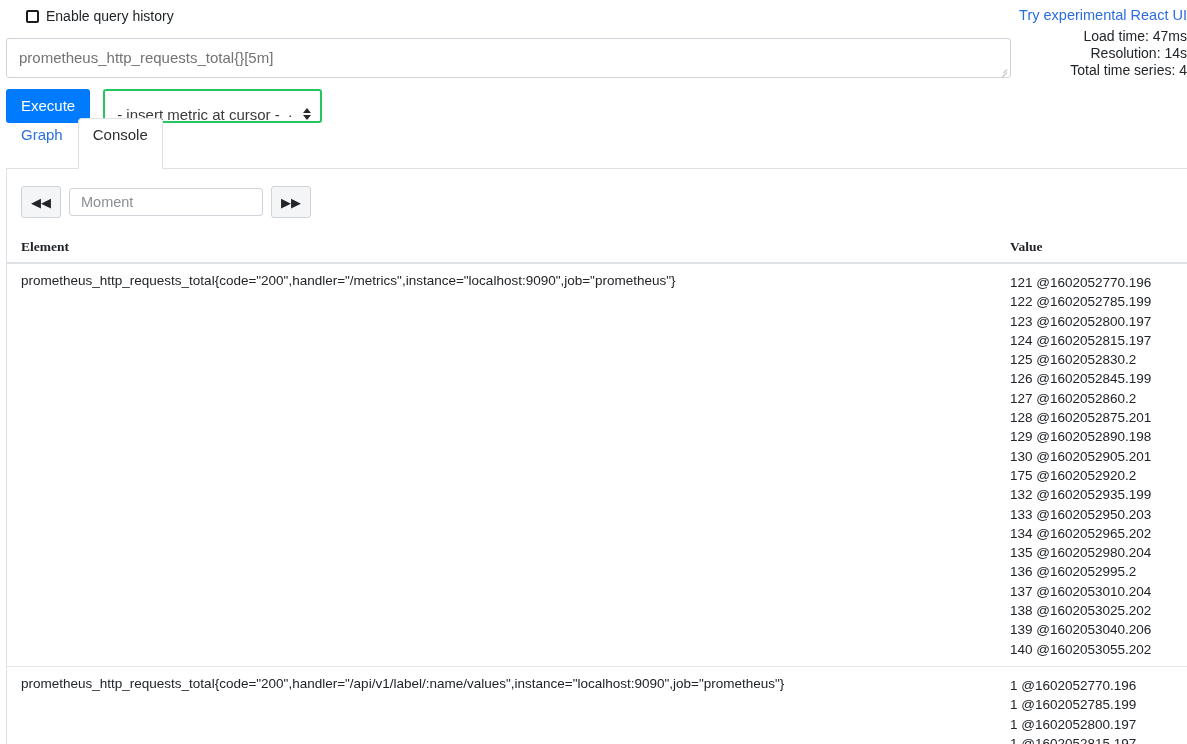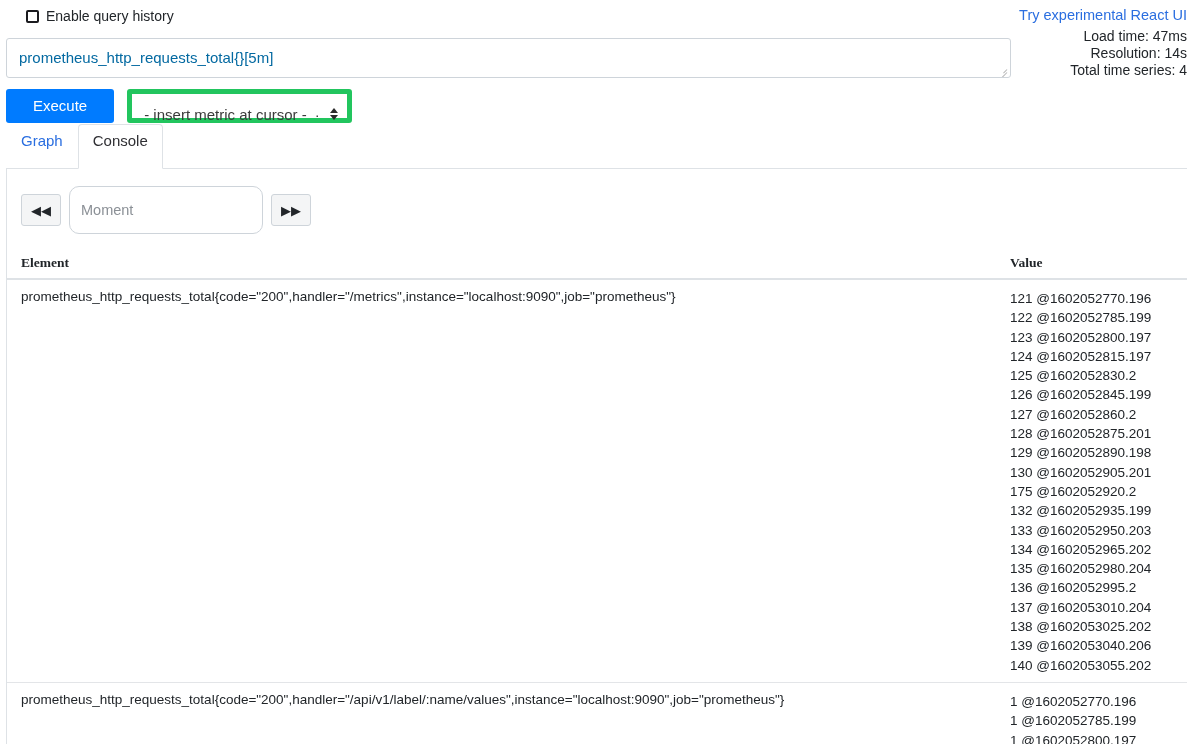--- a/index.html
+++ b/index.html
@@ -78,21 +78,21 @@
     border-radius: 3px;
     background: #fff;
     position: relative;
     overflow: hidden;
   }
   .query-text {
     position: absolute;
     left: 12px;
     top: 10px;
     font-size: 15px;
-    color: #0369a1;
+    color: #737373;
     white-space: pre;
   }
   .resize-grip {
     position: absolute;
     right: 2px;
     bottom: 1px;
     width: 12px;
     height: 12px;
     opacity: .55;
   }
@@ -127,35 +127,35 @@
     position: absolute;
     left: 6px;
     top: 89px;
     display: flex;
     align-items: flex-start;
     gap: 13px;
   }
   .btn-execute {
     box-sizing: border-box;
     height: 34px;
-    padding: 0 27px;
+    padding: 0 15px;
     background: #007bff;
     color: #fff;
     border: none;
     border-radius: 3px;
     font-family: inherit;
     font-size: 15px;
     line-height: 34px;
     cursor: pointer;
   }
   .metric-select {
     box-sizing: border-box;
     height: 34px;
     min-width: 216px;
-    border: 5px solid #22c55e;
+    border: 2px solid #22c55e;
     border-radius: 3px;
     background: #fff;
     display: flex;
     align-items: center;
     padding: 16px 9px 0 12px;
     gap: 8px;
     cursor: pointer;
   }
   .metric-select .ms-text {
     font-size: 15px;
@@ -189,21 +189,21 @@
     position: absolute;
     left: 6px;
     top: 137px;
     right: 0;
     height: 32px;
     display: flex;
     align-items: flex-end;
   }
   .tab {
     box-sizing: border-box;
-    padding: 6px 14px 18px;
+    padding: 6px 14px 24px;
     font-size: 15px;
     line-height: 19px;
     border: 1px solid transparent;
     border-radius: 4px 4px 0 0;
     cursor: pointer;
     background: transparent;
     position: relative;
   }
   .tab.inactive { color: #2a6ee0; }
   .tab.active {
@@ -249,24 +249,24 @@
     align-items: center;
     justify-content: center;
     cursor: pointer;
     color: #212529;
     font-size: 13px;
     line-height: 1;
   }
   .moment-input {
     box-sizing: border-box;
     width: 194px;
-    height: 48px;
+    height: 28px;
     margin: 0 8px;
     border: 1px solid #ced4da;
-    border-radius: 10px;
+    border-radius: 3px;
     background: #fff;
     display: flex;
     align-items: center;
     padding-left: 11px;
     cursor: text;
   }
   .moment-input .ph {
     color: #8b9096;
     font-size: 14.5px;
   }

